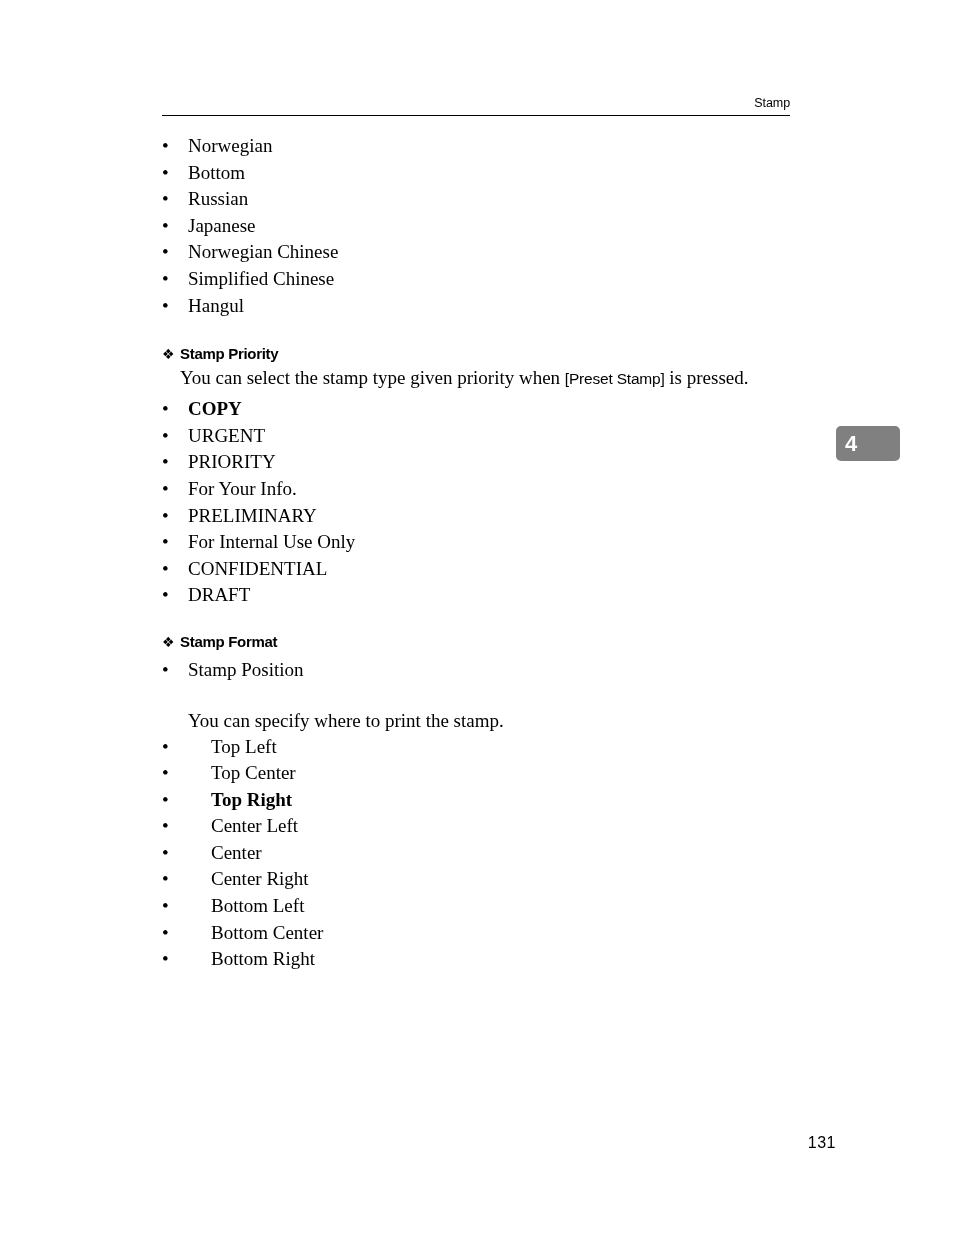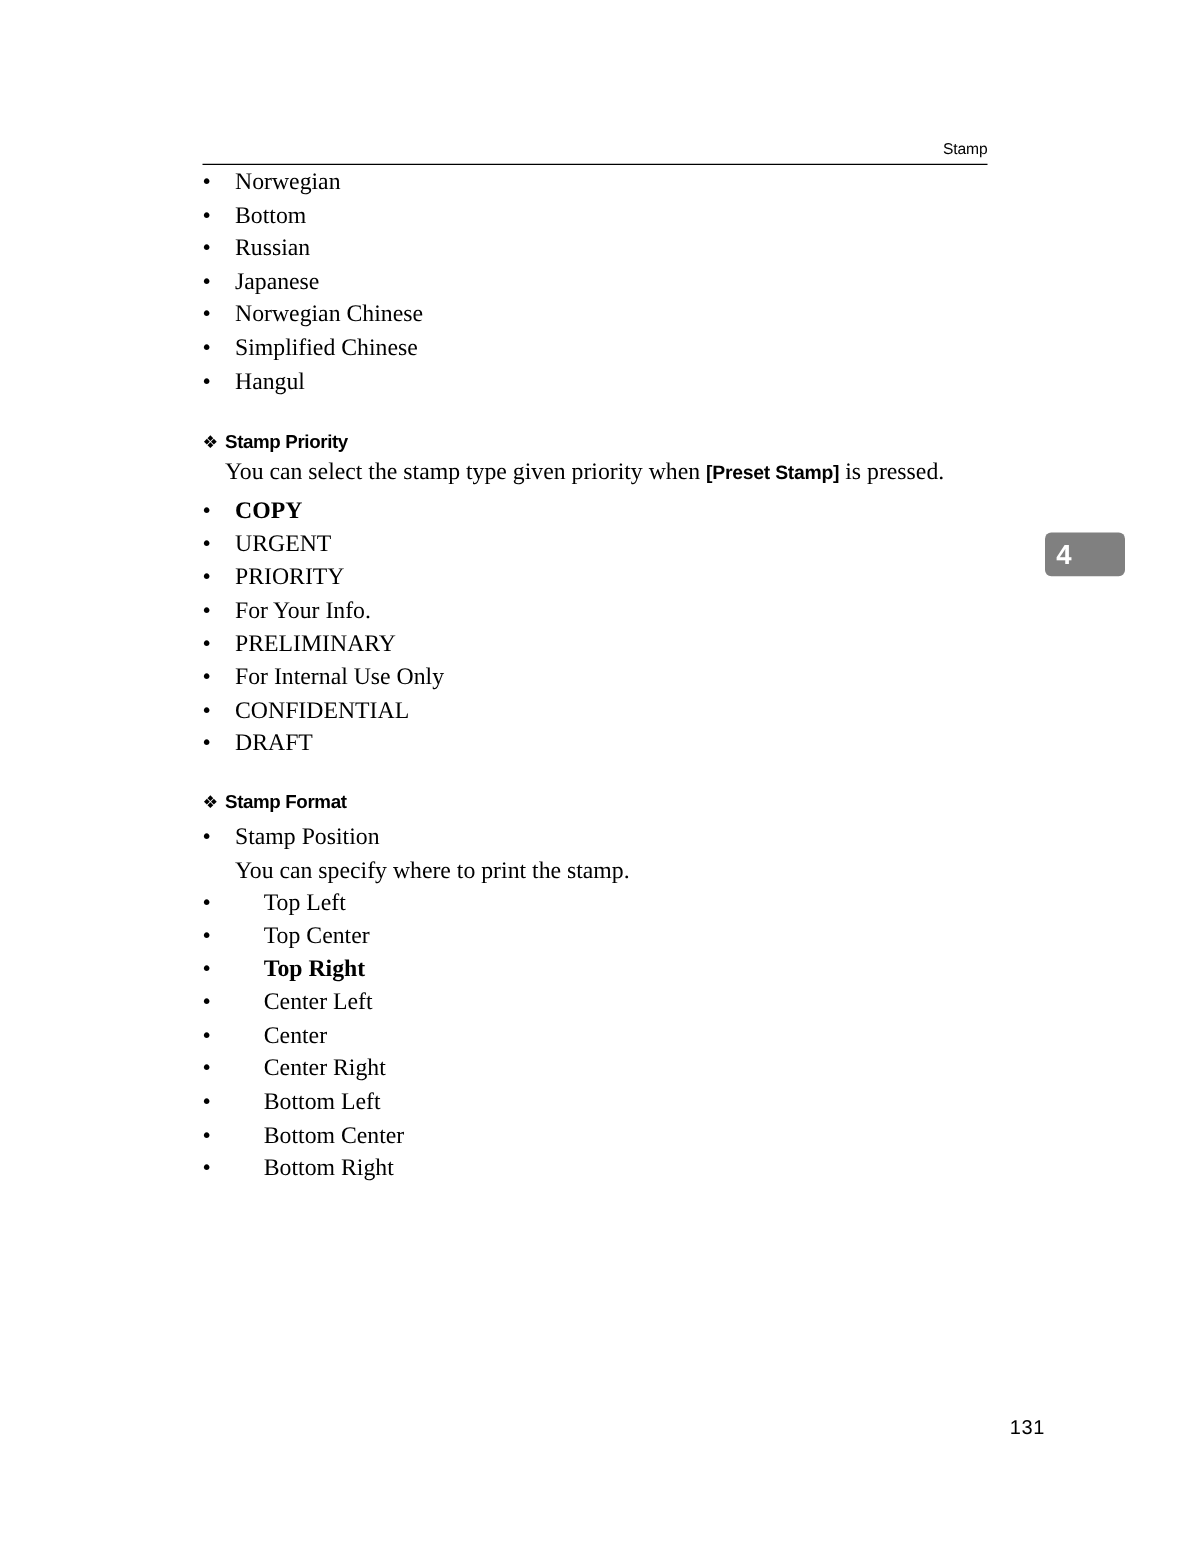--- a/index.html
+++ b/index.html
@@ -13,21 +13,21 @@
     position: relative;
     font-family: "Liberation Serif", "DejaVu Serif", serif;
     color: #000000;
     overflow: hidden;
   }
 
   
   .header {
     position: absolute;
     left: 162px;
-    top: 112px;
+    top: 96px;
     width: 628px;
   }
   .header-title {
     font-family: "Liberation Sans", "DejaVu Sans", sans-serif;
     font-size: 12.5px;
     font-weight: 400;
     text-align: right;
     letter-spacing: -0.1px;
     line-height: 15px;
     color: #000;
@@ -69,21 +69,21 @@
     font-weight: normal;
   }
   .section-body {
     padding-left: 18px;
     font-size: 19px;
     line-height: 26px;
     margin-top: 0px;
   }
   .kbd {
     font-family: "Liberation Sans", "DejaVu Sans", sans-serif;
-    font-weight: bold;
+    font-weight: normal;
     font-size: 15.5px;
     letter-spacing: -0.2px;
   }
 
   
   ul.bullets {
     list-style: none;
     margin: 0;
     padding: 0;
   }
@@ -107,20 +107,21 @@
   
   .lvl2 {
     padding-left: 49px !important;
   }
   .bold-item {
     font-weight: bold;
   }
   .sub-desc {
     font-size: 19px;
     line-height: 26px;
+    margin-top: 24px;
   }
   .gap-sec1   { height: 24px; }
   .gap-sec2   { height: 22px; }
   .gap-small  { height: 4px; }
 
   
   .chapter-tab {
     position: absolute;
     left: 836px;
     top: 426px;

